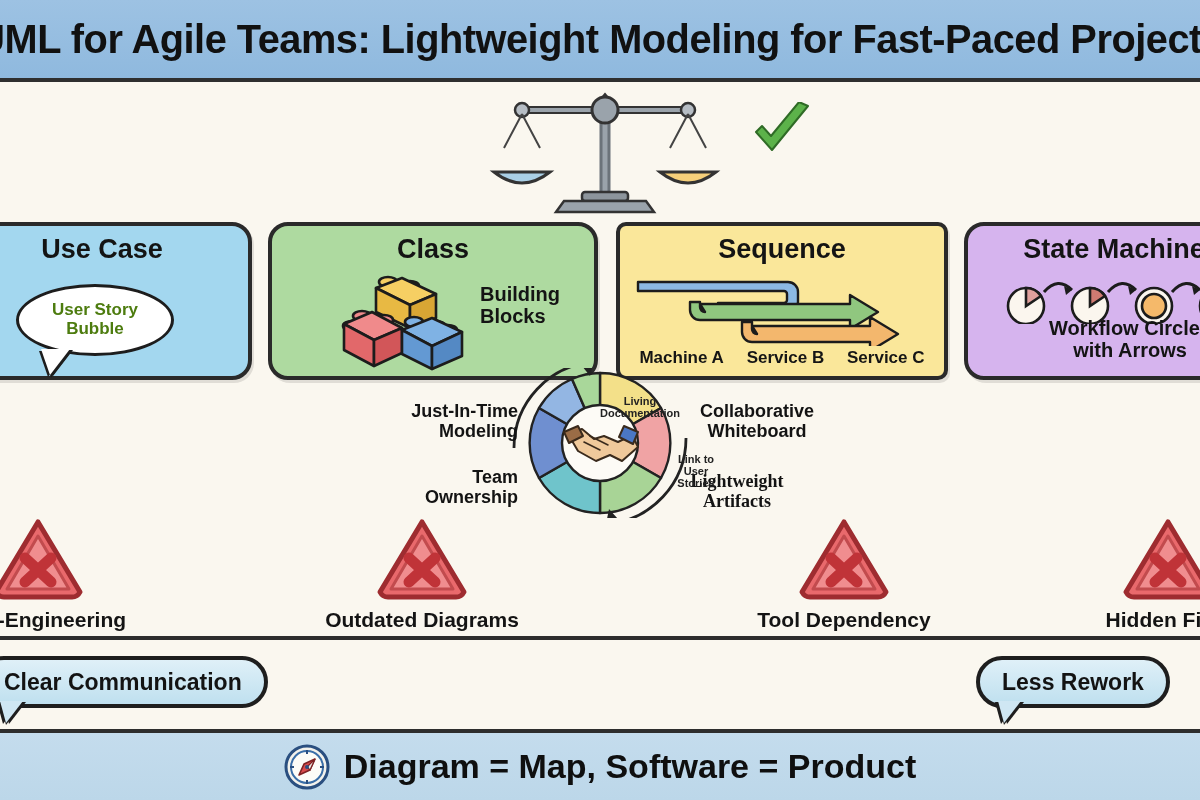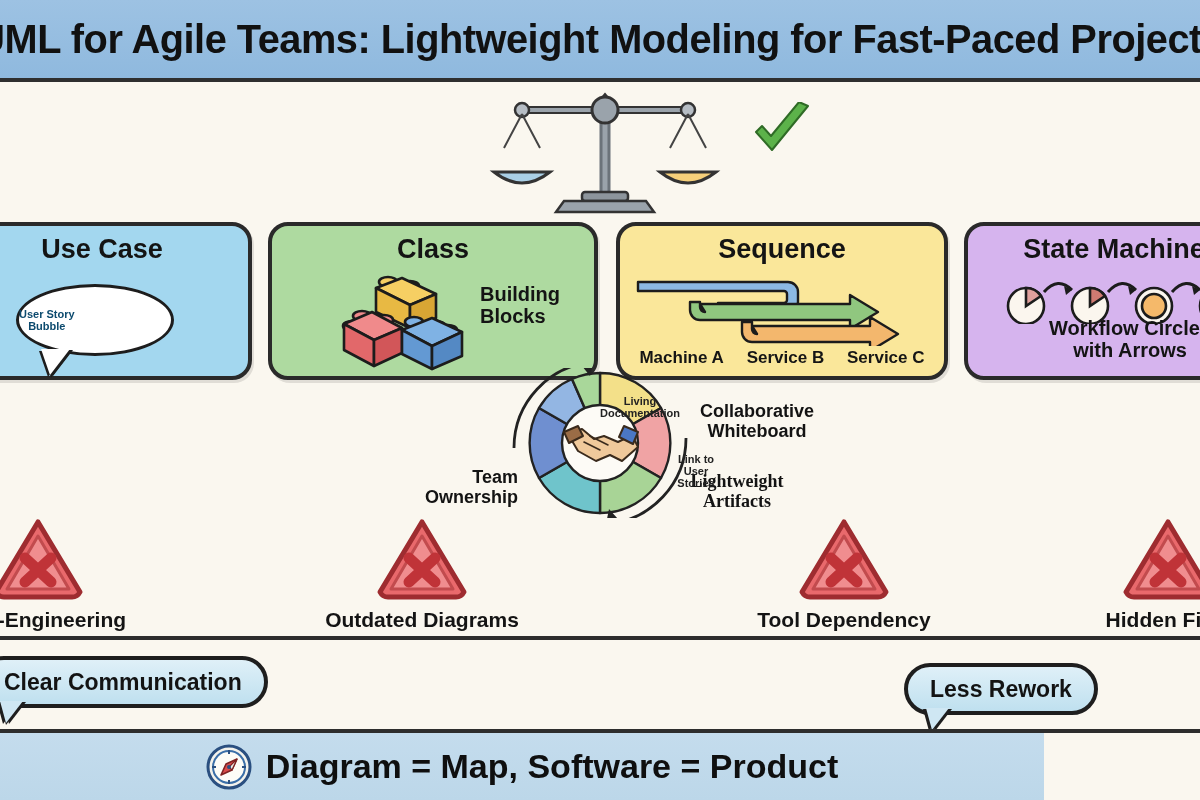--- a/index.html
+++ b/index.html
@@ -40,29 +40,29 @@
     position: absolute; top: 0; height: 158px;
     border: 4px solid #2a2a2a; border-radius: 20px;
     box-shadow: 2px 3px 0 rgba(0,0,0,.10);
   }
   .card-title {
     position: absolute; top: 8px; left: 0; width: 100%; text-align: center;
     font-size: 27px; font-weight: 700; color: #141414; white-space: nowrap;
   }
   .card-uc  { left: -48px;  width: 300px; background: #a3d7ef; }
   .card-cl  { left: 268px;  width: 330px; background: #aedaa0; }
-  .card-sq  { left: 616px;  width: 332px; background: #fae79a; }
+  .card-sq  { left: 616px;  width: 332px; background: #fae79a; border-radius: 10px; }
   .card-sm  { left: 964px;  width: 300px; background: #d6b4ee; }
 
   
   .uc-bubble {
     position: absolute; left: 60px; top: 58px; width: 158px; height: 72px;
     background: #fff; border: 3.5px solid #1d1d1d; border-radius: 50%;
-    display: flex; align-items: center; justify-content: flex-start; text-align: center;
-    font-size: 11px; font-weight: 700; color: #0c4a6e; line-height: 1.1; white-space: pre-line;
+    display: flex; align-items: center; justify-content: center; text-align: center;
+    font-size: 17px; font-weight: 700; color: #4d7c0f; line-height: 1.1; white-space: pre-line;
   }
   .uc-bubble::after {
     content: ""; position: absolute; left: 22px; bottom: -22px;
     width: 0; height: 0;
     border-left: 9px solid transparent; border-right: 20px solid transparent;
     border-top: 26px solid #fff;
     filter: drop-shadow(-2px 2px 0 #1d1d1d) drop-shadow(3px 1px 0 #1d1d1d);
   }
 
   .card-side-label {
@@ -117,25 +117,25 @@
   }
   .benefit::after {
     content: ""; position: absolute; left: 18px; bottom: -19px;
     width: 0; height: 0;
     border-left: 6px solid transparent; border-right: 17px solid transparent;
     border-top: 22px solid #cfe7f3;
     filter: drop-shadow(-2.5px 1.5px 0 #1e1e1e) drop-shadow(3px 1px 0 #1e1e1e);
   }
   .b1 { left: -22px; }
   .b2 { left: 466px; }
-  .b3 { left: 904px; margin-top: 7px; }
+  .b3 { left: 976px; }
 
   
   .footer-band {
-    position: absolute; left: 0; top: 733px; width: 1044px; height: 67px;
+    position: absolute; left: 0; top: 733px; width: 1200px; height: 67px;
     background: linear-gradient(180deg,#c4dced 0%, #bcd7e9 100%);
     display: flex; align-items: center; justify-content: center; gap: 14px;
   }
   .footer-text { font-size: 34px; font-weight: 700; color: #0f0f0f; white-space: nowrap; }
 </style>
 </head>
 <body>
 
 <div id="page">
 
@@ -275,20 +275,22 @@
       </g>
 
       <g fill="none" stroke="#222" stroke-width="2.8">
         <path d="M16 80 A86 86 0 0 1 96 -6"></path>
         <path d="M188 70 A86 86 0 0 1 108 156"></path>
       </g>
       <path d="M96 -6 l-12 4 l8 10z" fill="#222"></path>
       <path d="M108 156 l12 -5 l-9 -10z" fill="#222"></path>
     </svg>
 
+    <div class="wheel-out-lbl w-jit">Just-In-Time
+Modeling</div>
     <div class="wheel-out-lbl w-team">Team
 Ownership</div>
     <div class="wheel-out-lbl w-collab">Collaborative
 Whiteboard</div>
     <div class="wheel-out-lbl w-light">Lightweight
 Artifacts</div>
     <div class="wheel-in-lbl w-living">Living
 Documentation</div>
     <div class="wheel-in-lbl w-link">Link to
 User

